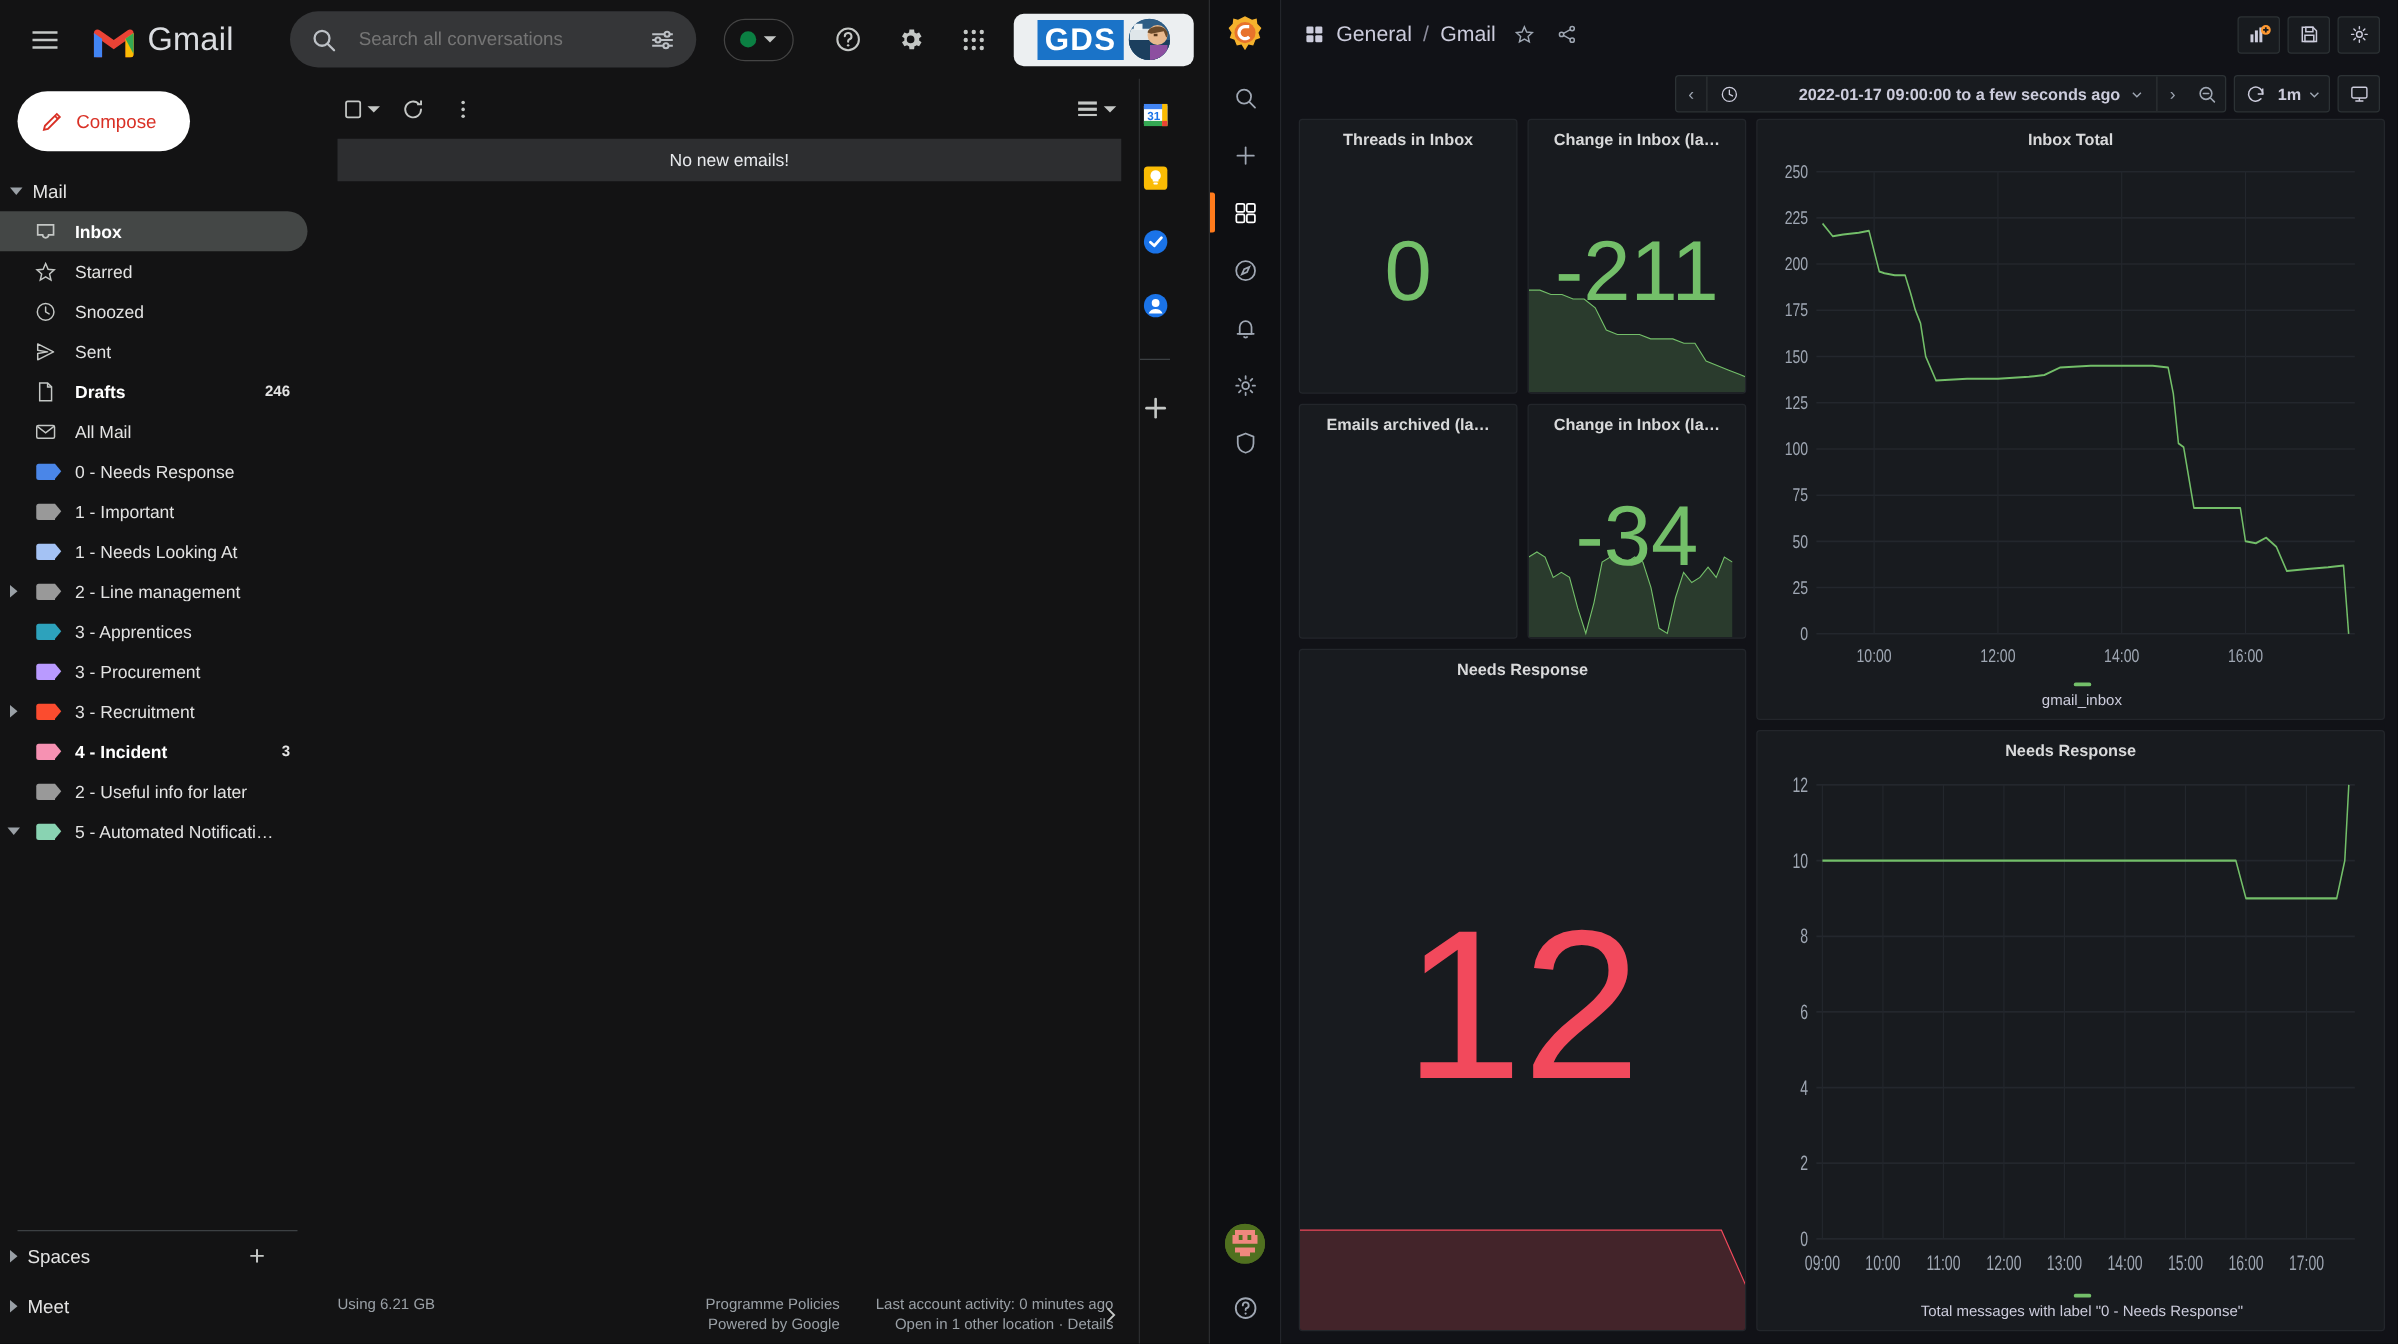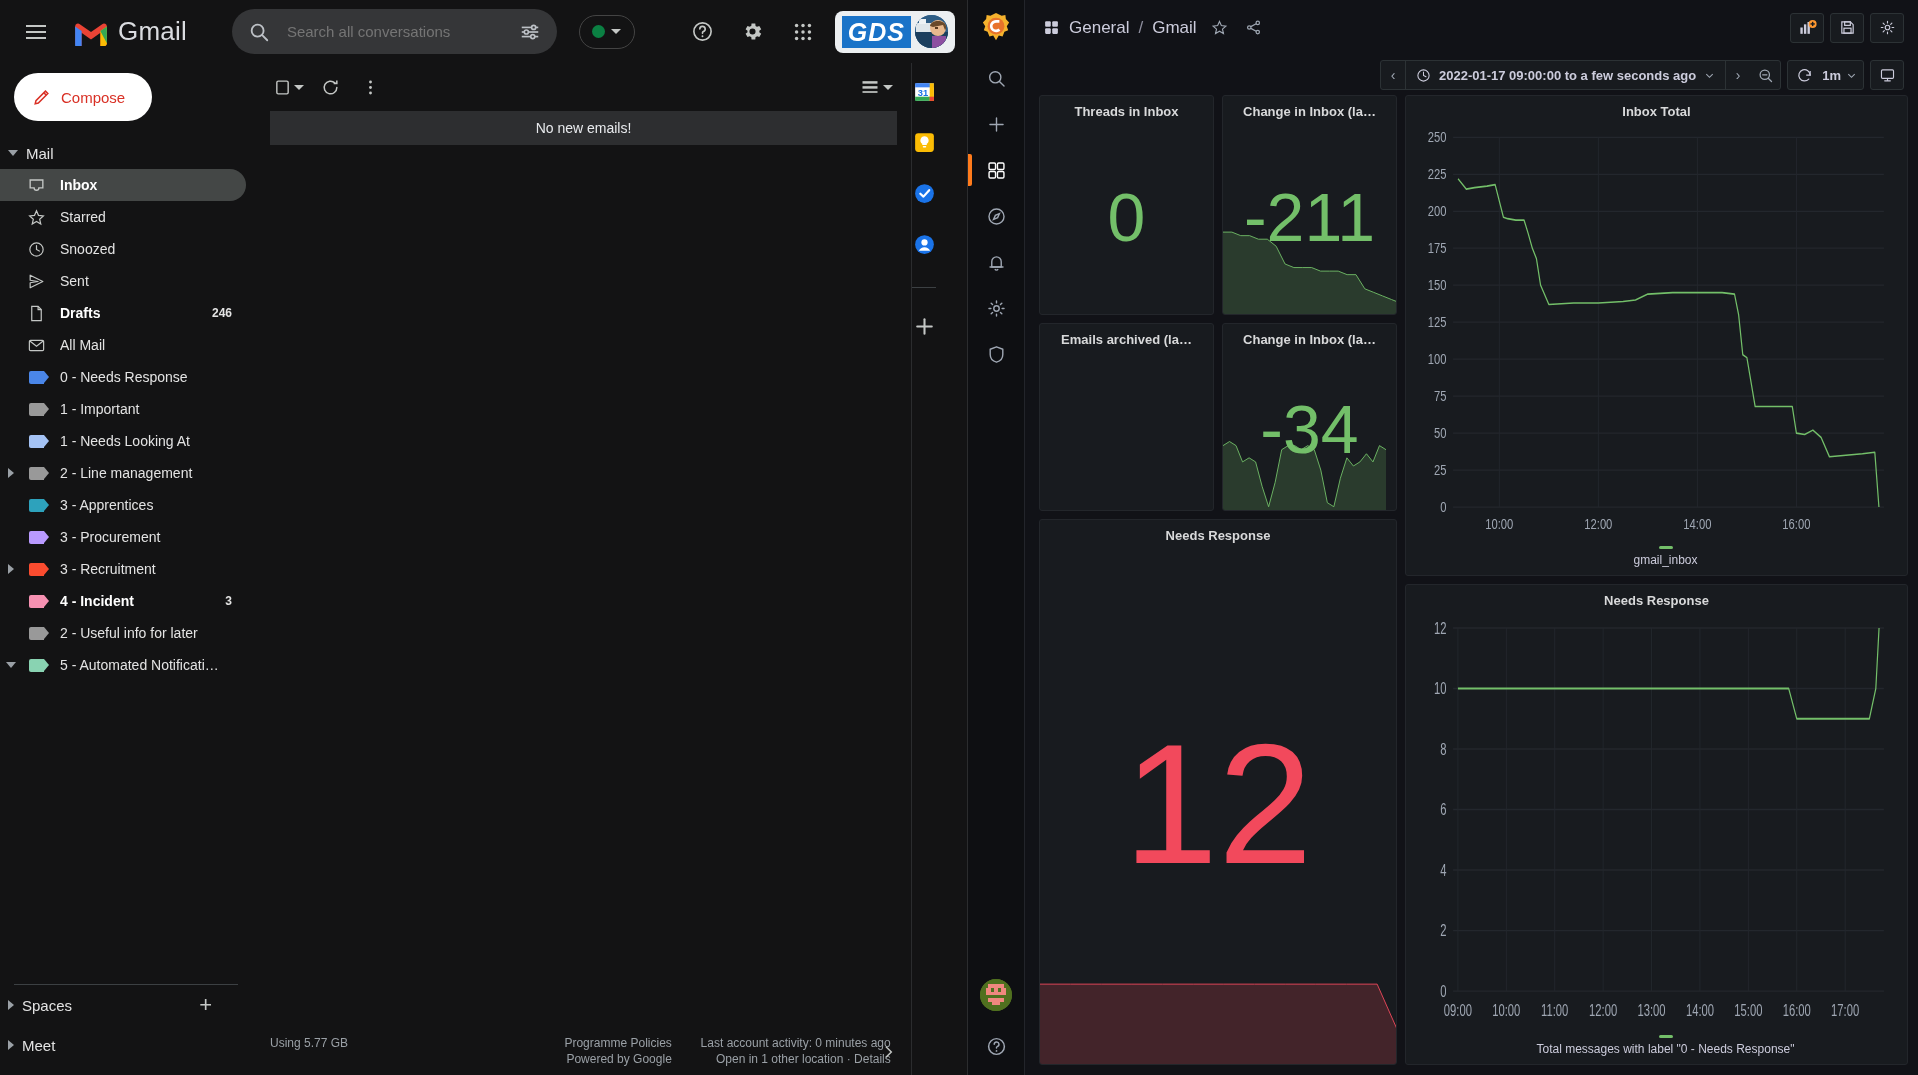--- a/index.html
+++ b/index.html
@@ -39,21 +39,21 @@
   .gm-dot { width: 13px; height: 13px; border-radius: 50%; background: #0b8043; }
   .caret { width: 0; height: 0; border-left: 5px solid transparent;
            border-right: 5px solid transparent; border-top: 5px solid #c4c7c5; }
 
   .gm-iconbtn { width: 44px; height: 44px; display: flex; align-items: center;
                 justify-content: center; border-radius: 50%; cursor: pointer;
                 margin-left: 6px; }
   .gm-right { margin-left: auto; display: flex; align-items: center; padding-right: 4px; }
 
   .gds-badge { margin-left: 10px; height: 42px; background: #eceff1; border-radius: 8px;
-               display: flex; align-items: center; padding: 3px 7px; gap: 4px; cursor: pointer; font-style: italic; }
+               display: flex; align-items: center; padding: 3px 19px; gap: 4px; cursor: pointer; }
   .gds-text { background: #1a73c8; color: #fff; font-size: 25px; font-weight: 700;
               letter-spacing: 1px; padding: 0 6px; line-height: 32px; }
   .gds-avatar { width: 33px; height: 33px; border-radius: 50%; overflow: hidden;
                 background: #3c6e99; position: relative; }
 
   .gm-body { flex: 1; display: flex; min-height: 0; }
 
   
   .gm-nav { width: 256px; flex-shrink: 0; display: flex; flex-direction: column;
             padding-top: 4px; }
@@ -145,21 +145,21 @@
 
   .gf-subbar { height: 40px; display: flex; align-items: center; justify-content: flex-end;
                padding: 0 14px; gap: 6px; }
   .gf-group { display: flex; align-items: center; border: 1px solid #2c3235;
               border-radius: 3px; background: #181b1f; height: 30px; overflow: hidden; }
   .gf-gbtn { width: 24px; height: 28px; display: flex; align-items: center;
              justify-content: center; cursor: pointer; color: #9fa7b3; font-size: 14px; }
   .gf-timetext { display: flex; align-items: center; gap: 8px; padding: 0 10px;
                  border-left: 1px solid #2c3235; border-right: 1px solid #2c3235;
                  height: 28px; cursor: pointer; }
-  .gf-timetext span { color: #ccccdc; font-size: 13px; font-weight: 600; white-space: nowrap; }
+  .gf-timetext span { color: #ccccdc; font-size: 13px; font-weight: 600; white-space: nowrap; margin-left: 40px; }
   .gf-refresh { display: flex; align-items: center; border: 1px solid #2c3235;
                 border-radius: 3px; background: #181b1f; height: 30px; }
   .gf-refresh-interval { color: #ccccdc; font-size: 13px; font-weight: 600;
                          padding: 0 6px 0 2px; display: flex; align-items: center; gap: 5px;
                          cursor: pointer; }
 
   .gf-canvas { flex: 1; padding: 0 10px 10px 14px; display: flex; gap: 8px; min-height: 0; }
   .gf-col-left { width: 358px; display: flex; flex-direction: column; gap: 8px; flex-shrink: 0; }
   .gf-col-right { flex: 1; display: flex; flex-direction: column; gap: 8px; }
 
@@ -491,21 +491,21 @@
                 <rect x="3" y="15" width="18" height="2"></rect>
             </svg>
             <span class="caret"></span>
           </div>
         </div>
 
         <div class="no-emails">No new emails!</div>
         <div class="gm-listbody"></div>
 
         <div class="gm-footer">
-          <div class="gf-col c1">Using 5.77 GB</div>
+          <div class="gf-col c1">Using 6.21 GB</div>
           <div class="gf-col c2">
             <div>Programme Policies</div>
             <div>Powered by Google</div>
           </div>
           <div class="gf-col c3">
             <div>Last account activity: 0 minutes ago</div>
             <div>Open in 1 other location · Details</div>
           </div>
         </div>
 

